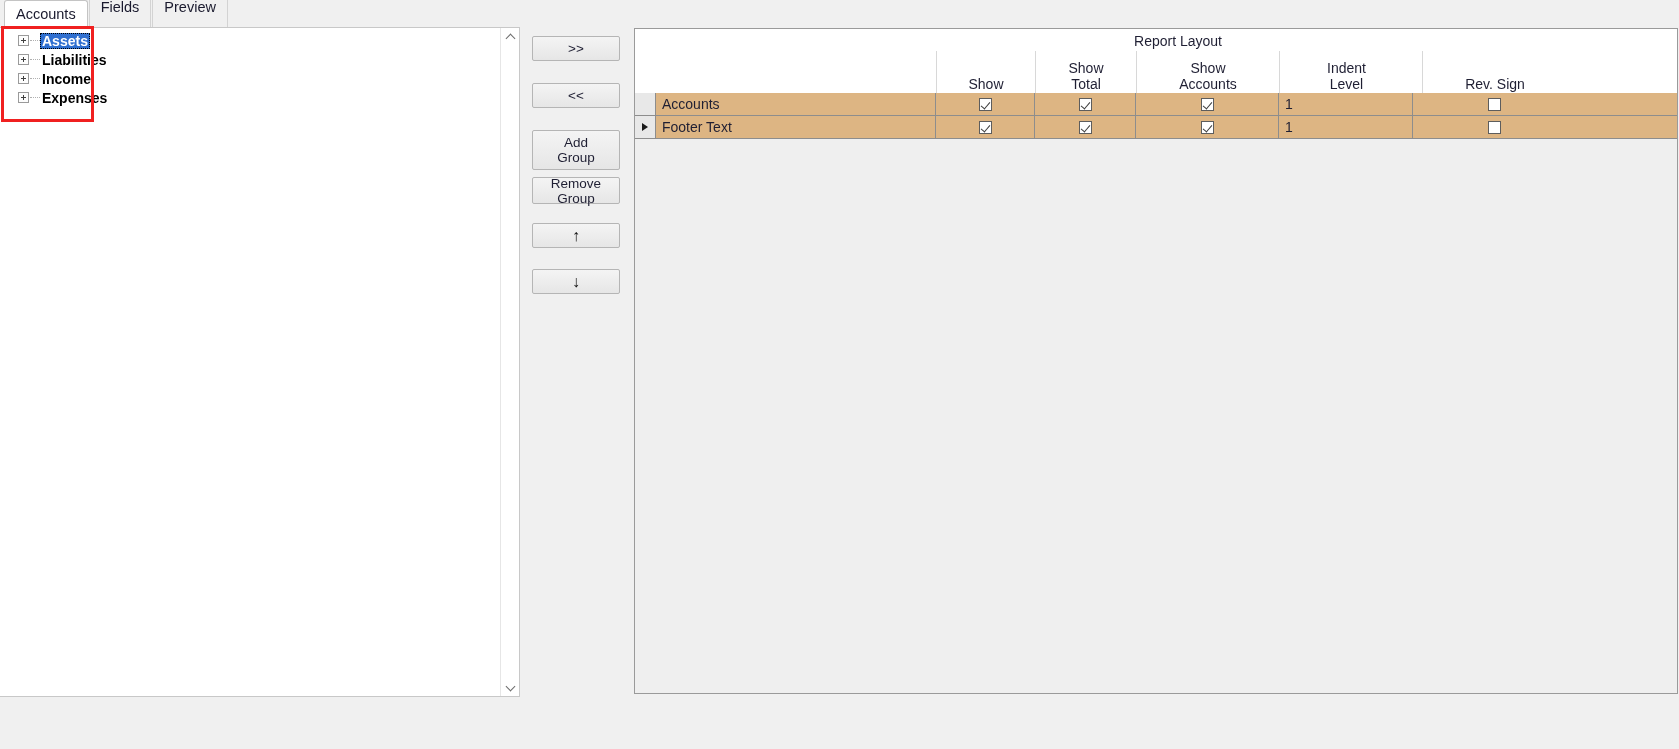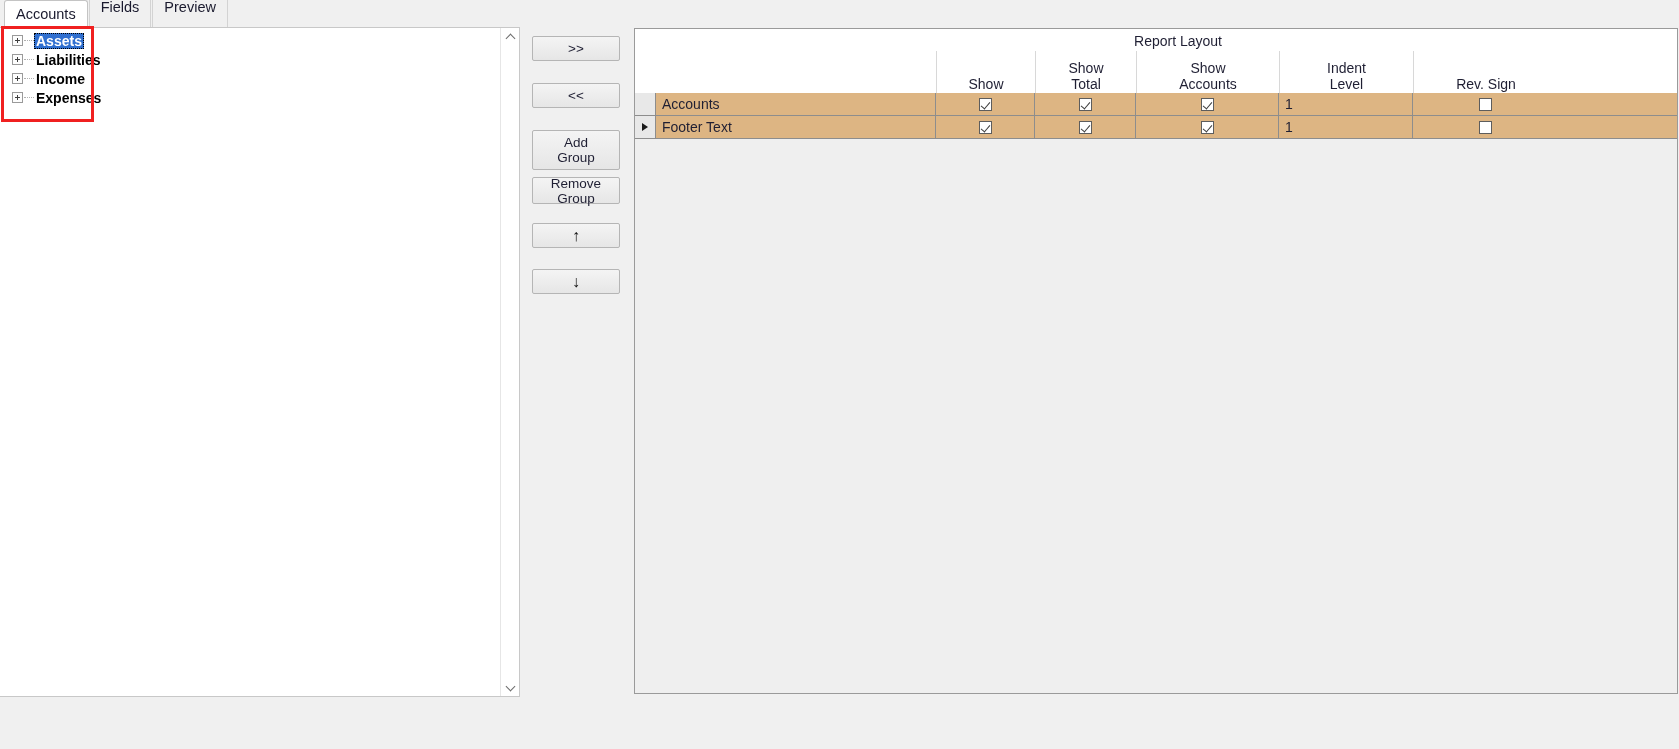--- a/index.html
+++ b/index.html
@@ -67,21 +67,21 @@
     position: absolute;
     left: 0; top: 0;
     width: 500px; height: 668px;
     background: #ffffff;
     padding-top: 3px;
   }
   .tree-node {
     display: flex;
     align-items: center;
     height: 19px;
-    padding-left: 12px;
+    padding-left: 18px;
     font-size: 14px;
     font-weight: bold;
     color: #000000;
     white-space: nowrap;
   }
   .expander {
     width: 11px; height: 11px;
     border: 1px solid #9a9a9a;
     background: #fdfdfd;
     position: relative;
@@ -284,21 +284,21 @@
     border-bottom: 1.8px solid #3c3c3c;
     transform: rotate(40deg);
   }
 
   
   .c-name  { width: 280px; flex: 0 0 280px; }
   .c-show  { width: 99px;  flex: 0 0 99px; }
   .c-stot  { width: 101px; flex: 0 0 101px; }
   .c-sacc  { width: 143px; flex: 0 0 143px; }
   .c-ind   { width: 134px; flex: 0 0 134px; }
-  .c-rev   { width: 145px; flex: 0 0 145px; }
+  .c-rev   { width: 145px; flex: 0 0 145px; margin-left: 9px; }
 
   .hspacer { width: 21px; flex: 0 0 21px; background:#ffffff; margin-top:22px; height:42px; }
 
   
   .bottom-strip {
     position: absolute;
     left: 0; top: 697px;
     width: 1679px; height: 52px;
     background: #f0f0f0;
   }

